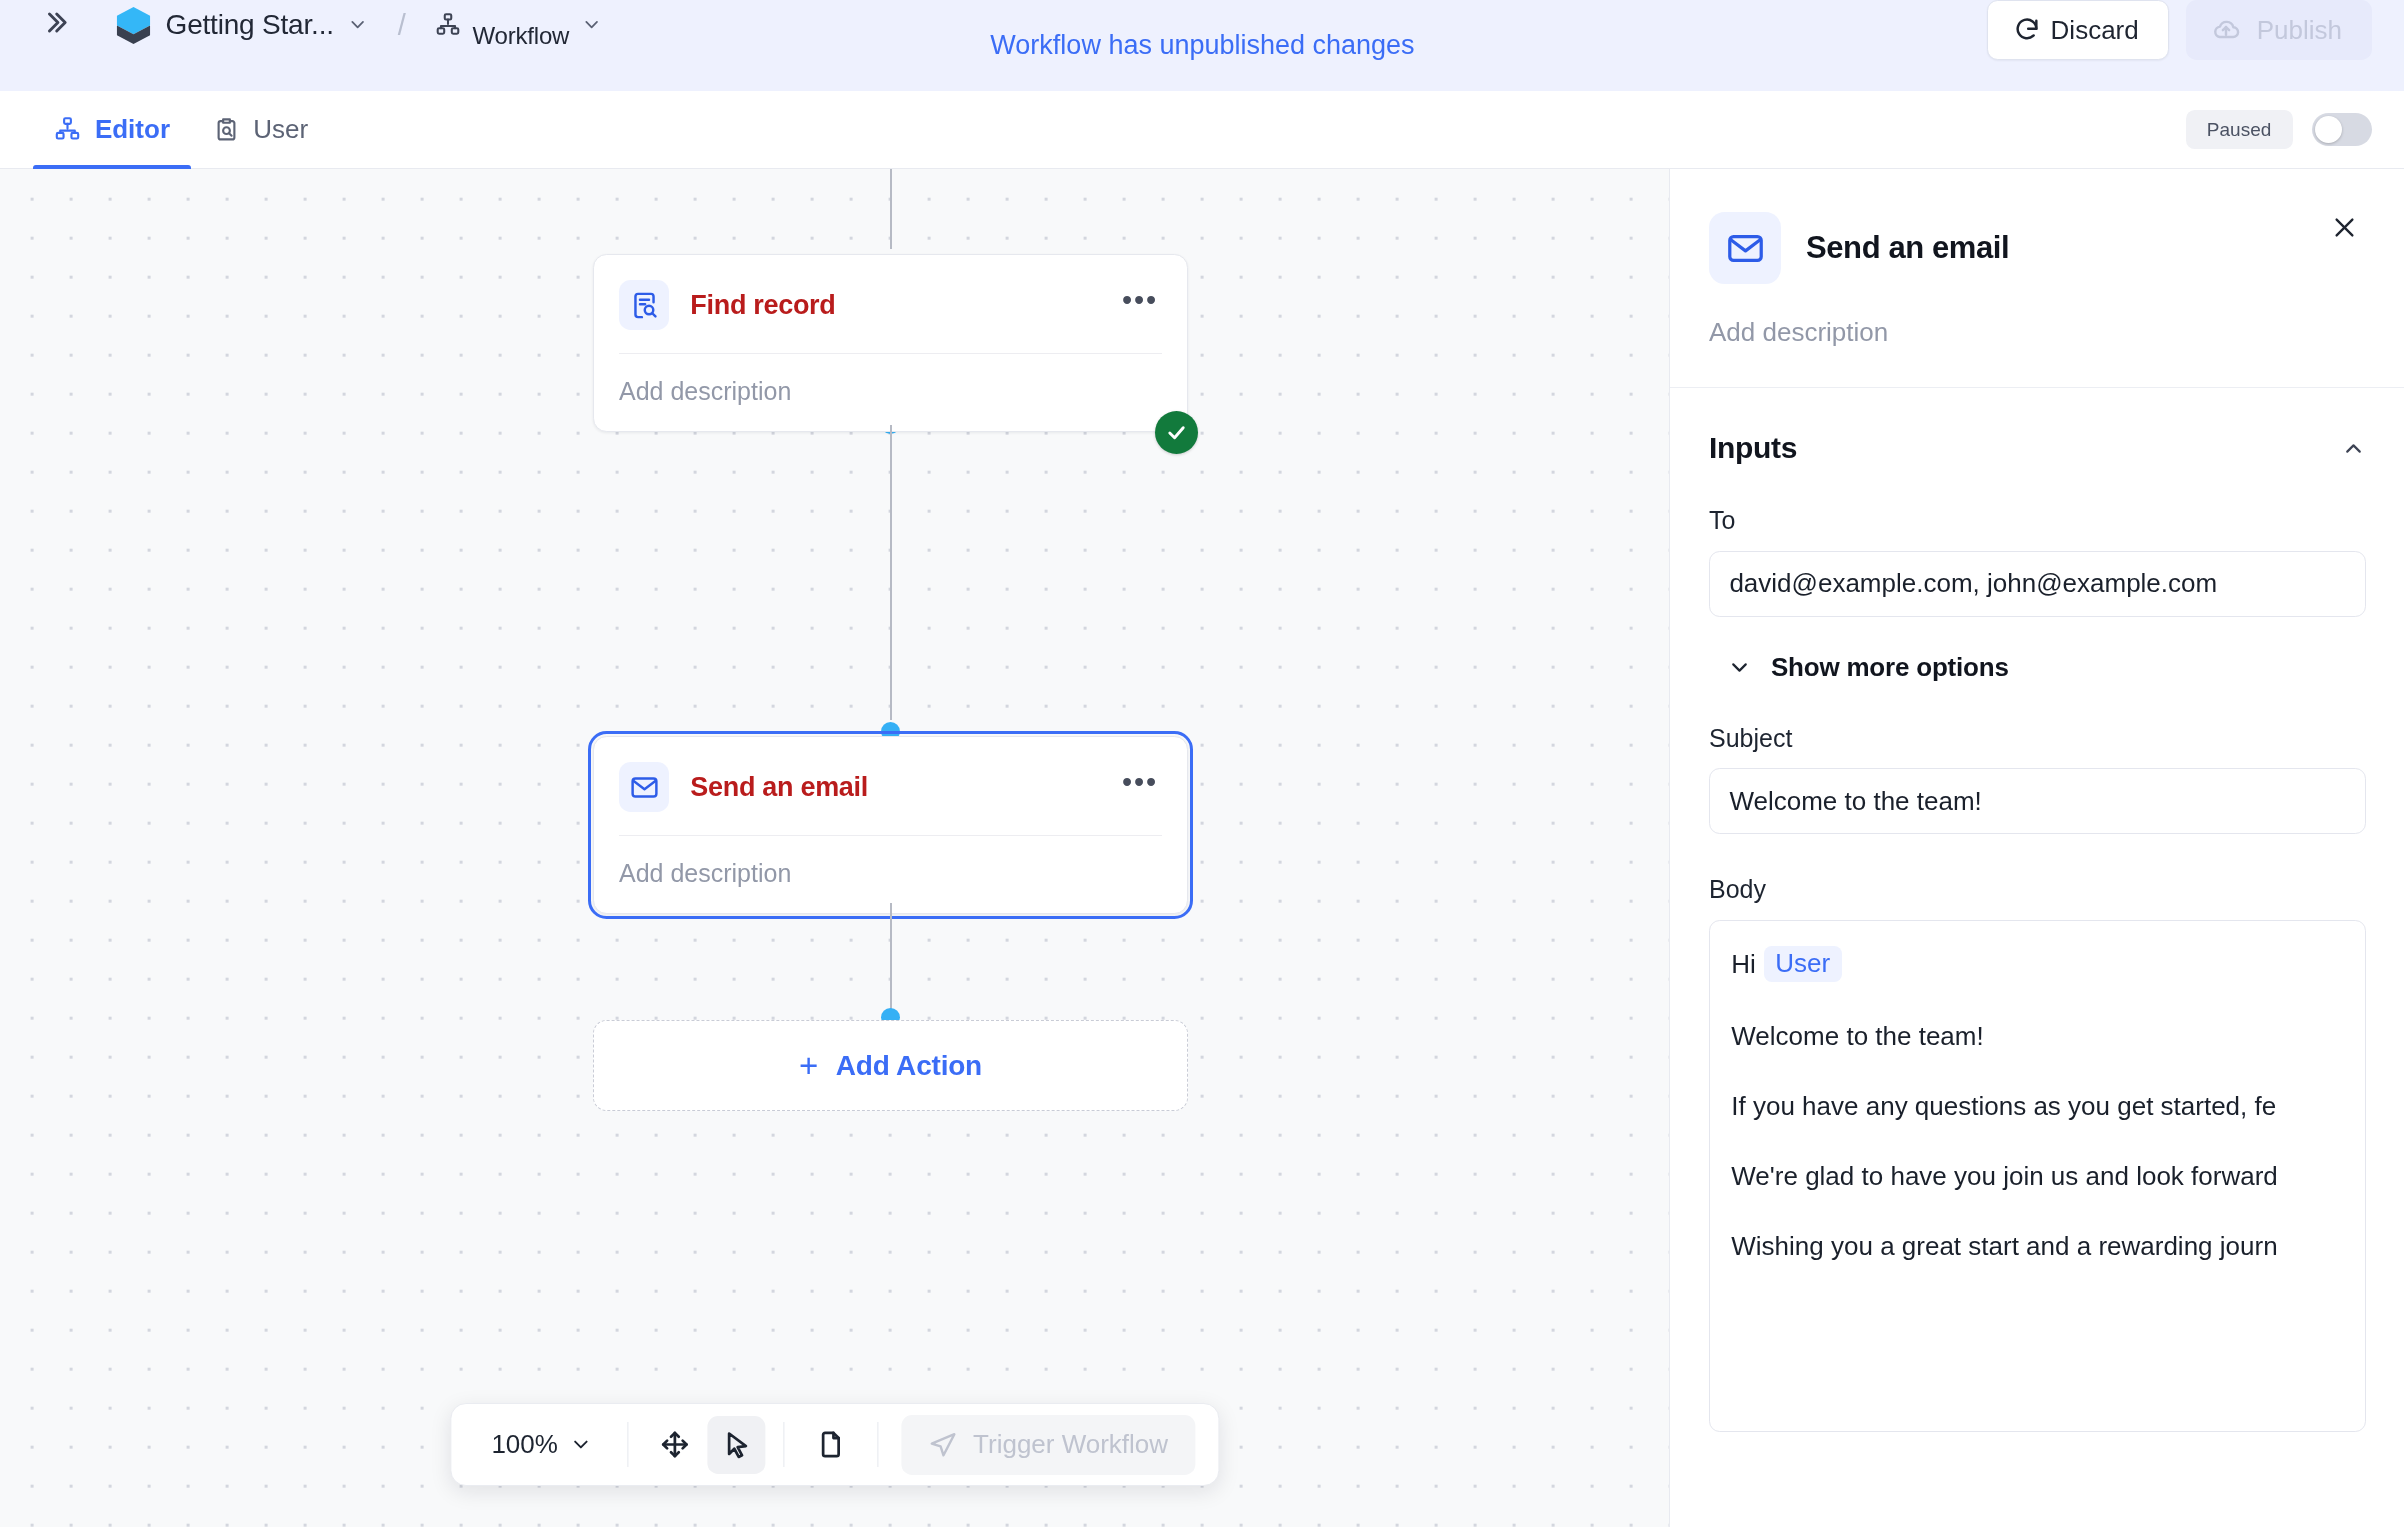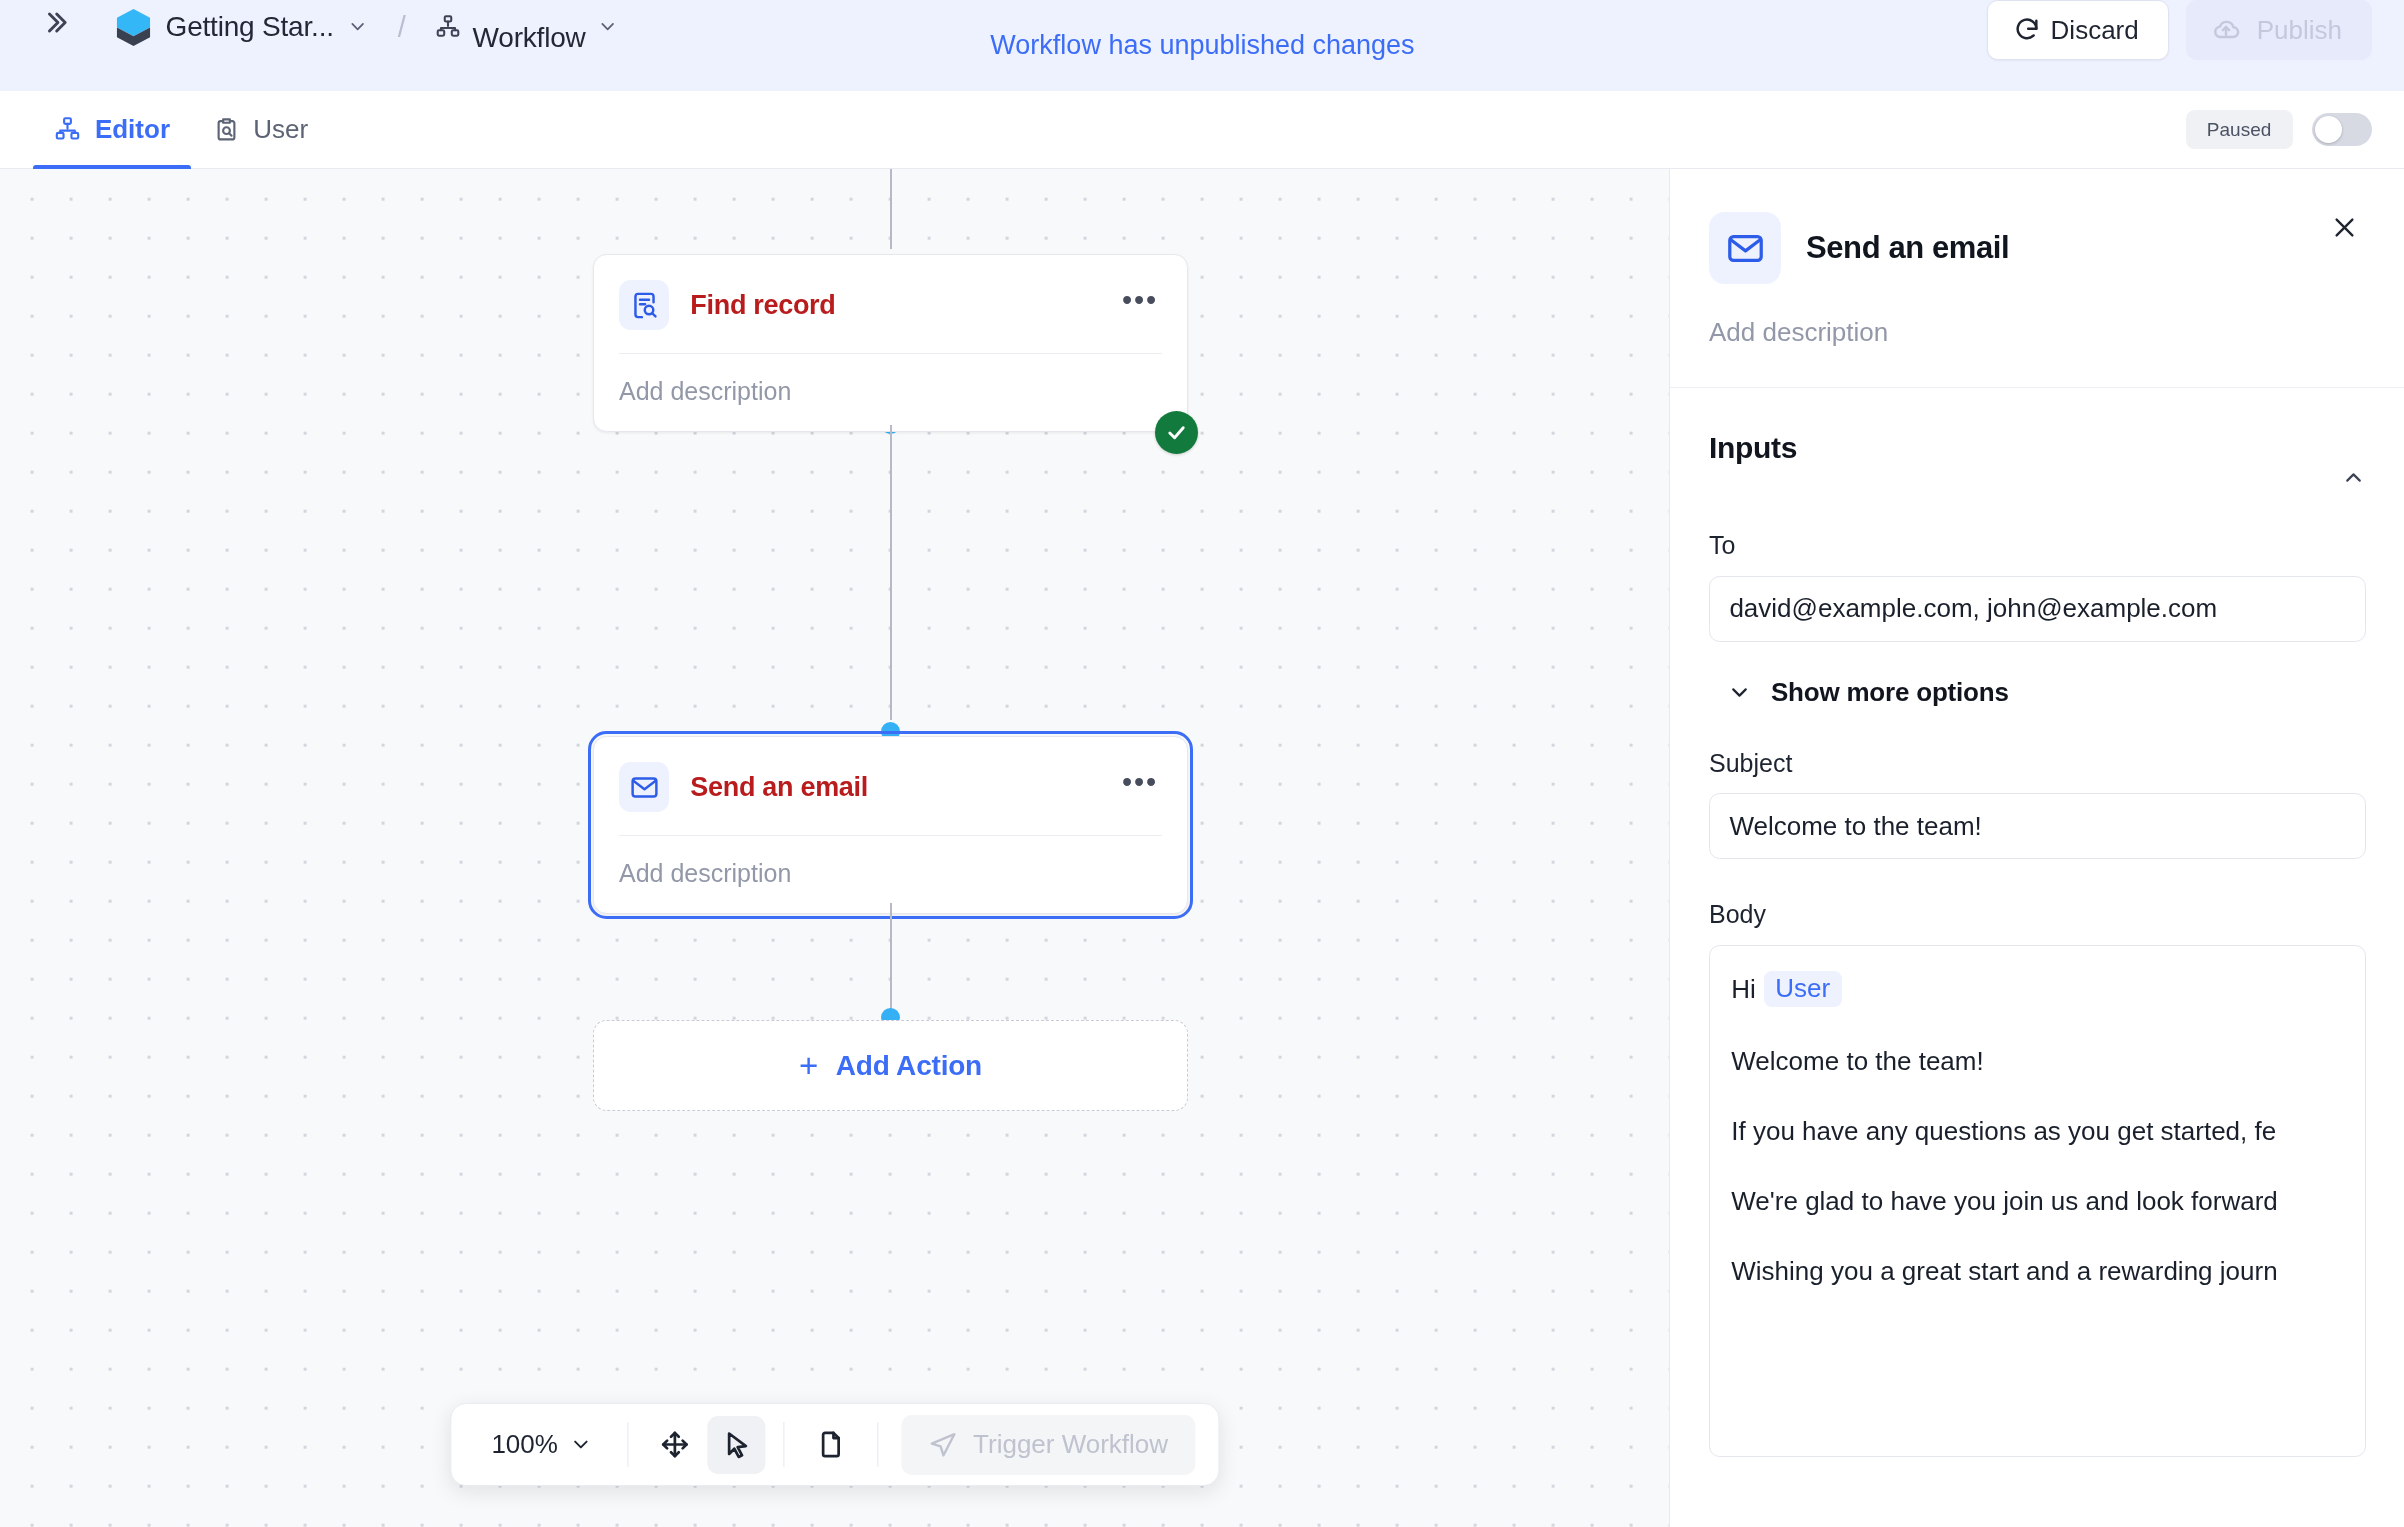--- a/index.html
+++ b/index.html
@@ -26,21 +26,21 @@
   }
   .brand-group { display: flex; align-items: center; gap: 13.6px; margin-left: 37px; }
   .cube-logo { width: 37px; height: 39px; flex: 0 0 37px; display:block; }
   .brand-name {
     font-size: 28px; color: #222836; font-weight: 400; letter-spacing: -0.2px;
     white-space: nowrap;
   }
   .chev-sm { width: 21.3px; height: 21.3px; display:block; color: #5a6174; }
   .bc-sep { color: #b9bfd0; font-size: 29px; margin: 0 15.5px; font-weight: 300; }
   .bc-item { display: flex; align-items: center; gap: 11.6px; }
-  .bc-item .lbl { font-size: 28px; color: #222836; letter-spacing: -0.2px; margin-top: 22px; }
+  .bc-item .lbl { font-size: 24px; color: #222836; letter-spacing: -0.2px; margin-top: 22px; }
   .hier-icon { width: 26px; height: 26px; color: #3d4354; display:block; }
 
   .unpub-msg {
     position: absolute; left: 0; right: 0; top: 0; height: 91px;
     display: flex; align-items: center; justify-content: center;
     font-size: 27px; color: #3b6df6; pointer-events: none;
   }
   .top-actions { margin-left: auto; display: flex; align-items: center; gap: 17.5px; z-index: 2; }
   .btn-discard {
     display: flex; align-items: center; gap: 10px;
@@ -185,23 +185,22 @@
   .panel-close {
     margin-left: auto; width: 43px; height: 43px; display:flex;
     align-items:center; justify-content:center; cursor:pointer; color:#1f2530;
     align-self: flex-start; margin-top: -5.8px;
   }
   .panel-close svg { width: 27px; height: 27px; display:block; }
   .panel-desc { margin-top: 33px; font-size: 26px; color: #9298a8; }
 
   .panel-body { flex: 1; overflow: hidden; padding: 0 39px; }
   .sect-head {
-    display: flex; align-items: flex-start; padding: 43px 0 0 0;
+    display: flex; align-items: center; padding: 43px 0 0 0;
     cursor: pointer;
-    flex-direction: column;
   }
   .sect-head .t { font-size: 30px; font-weight: 700; color: #11151e; letter-spacing: -0.3px; }
   .sect-head .caret { margin-left: auto; color: #3d4354; }
   .sect-head .caret svg { width: 25px; height: 25px; display:block; }
 
   .field-label { font-size: 25px; color: #1d2430; margin: 41px 0 15.5px 0; }
   .field-input {
     min-height: 66px; border: 1px solid #e4e6ee; border-radius: 10.7px;
     display: flex; align-items: center; padding: 0 19.4px;
     font-size: 26px; color: #1a202b; background: #fff;

